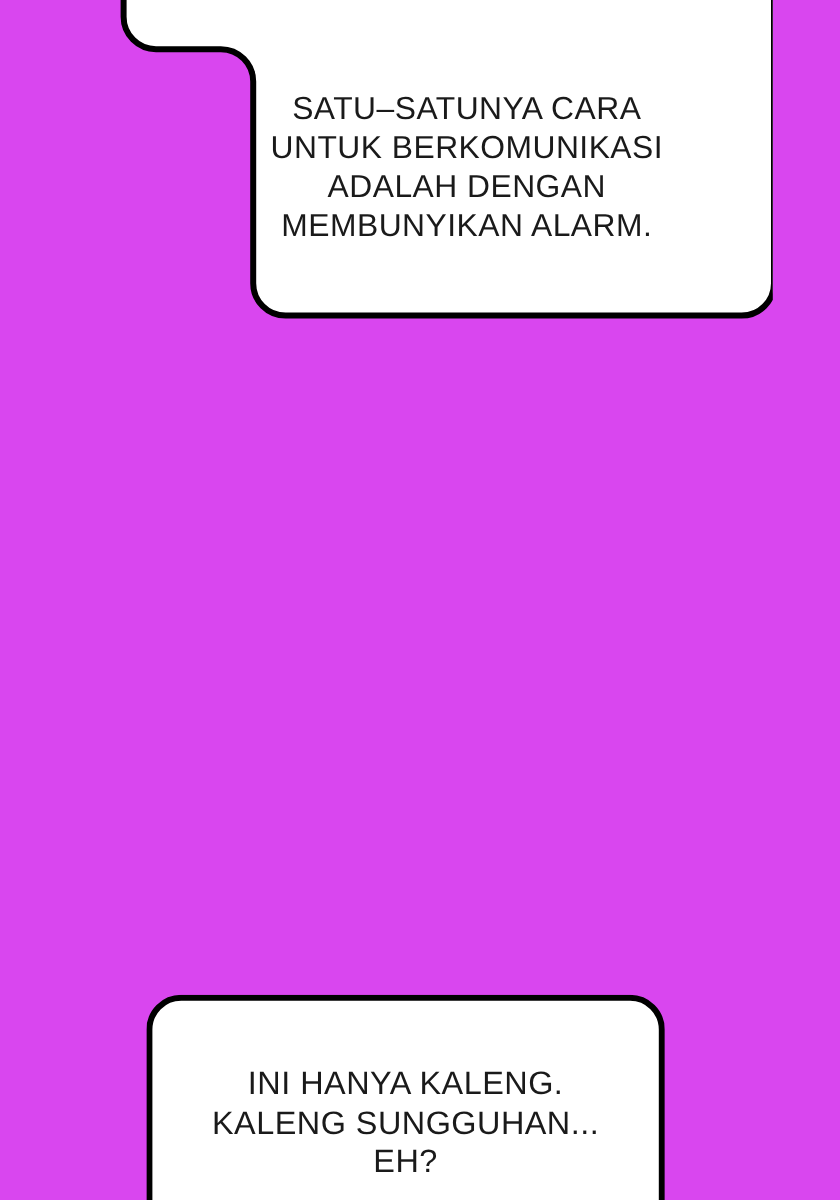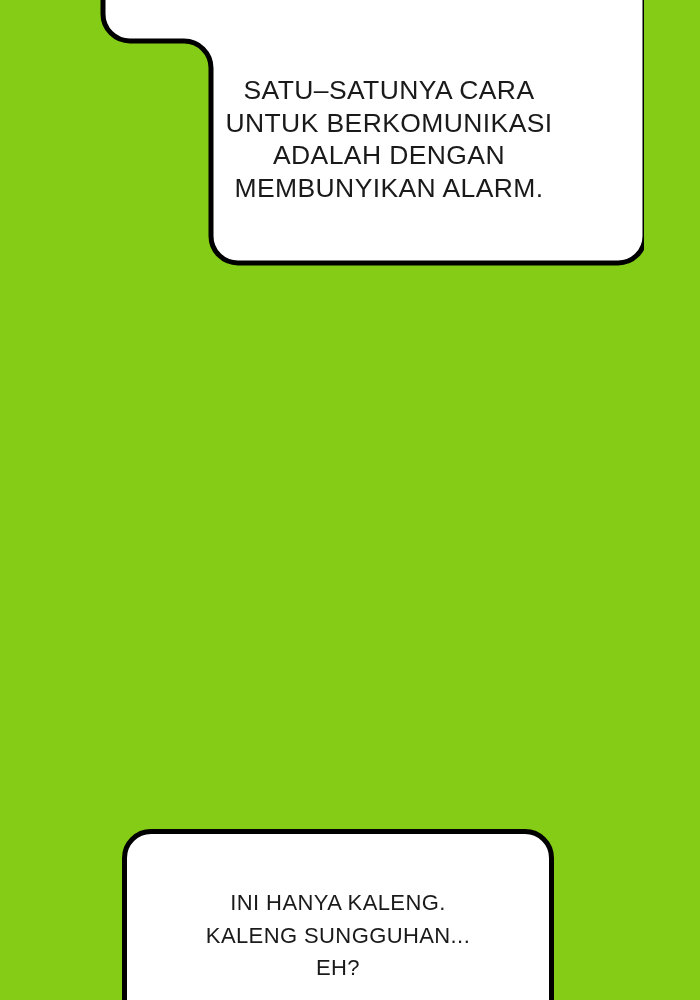--- a/index.html
+++ b/index.html
@@ -11,21 +11,21 @@
     width: 700px;
     height: 1000px;
     position: relative;
     overflow: hidden;
     font-family: "Liberation Sans", sans-serif;
   }
 
   .panel {
     position: absolute;
     inset: 0;
-    background: #84cc16;
+    background: #d946ef;
   }
 
   
   .balloon-top {
     position: absolute;
     left: 99px;
     top: -60px;
     width: 545px;
     height: 328px;
   }
@@ -67,21 +67,21 @@
     display: block;
     width: 100%;
     height: 100%;
   }
   .balloon-bottom .text {
     position: absolute;
     left: 30px;
     top: 58px;
     width: 372px;
     text-align: center;
-    font-size: 22px;
+    font-size: 27px;
     line-height: 32.5px;
     letter-spacing: 0.4px;
     color: #1a1a1a;
     white-space: pre-line;
   }
 </style>
 </head>
 <body>
 
 <div class="panel">

